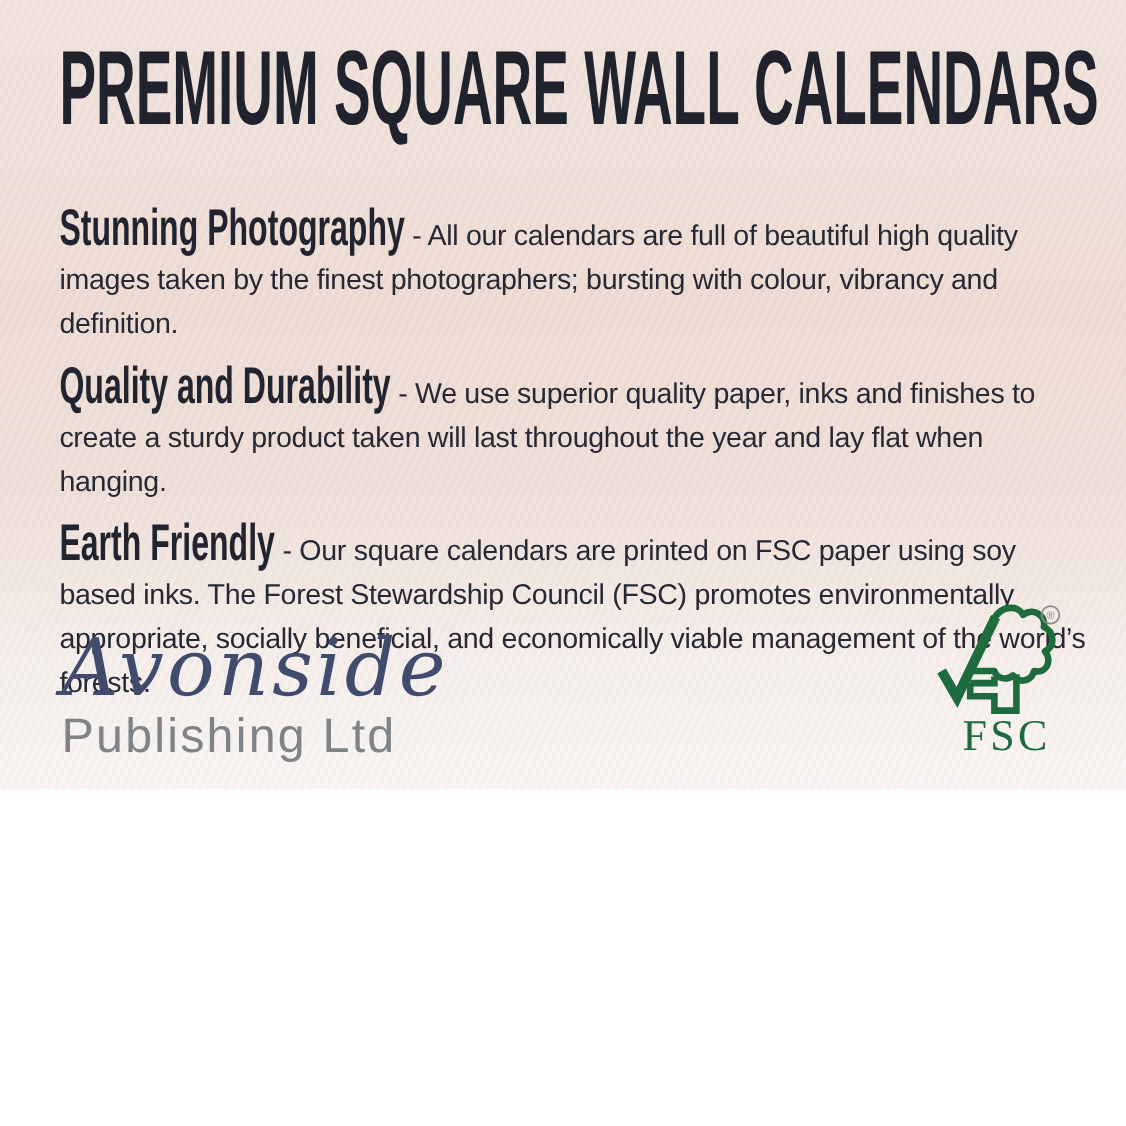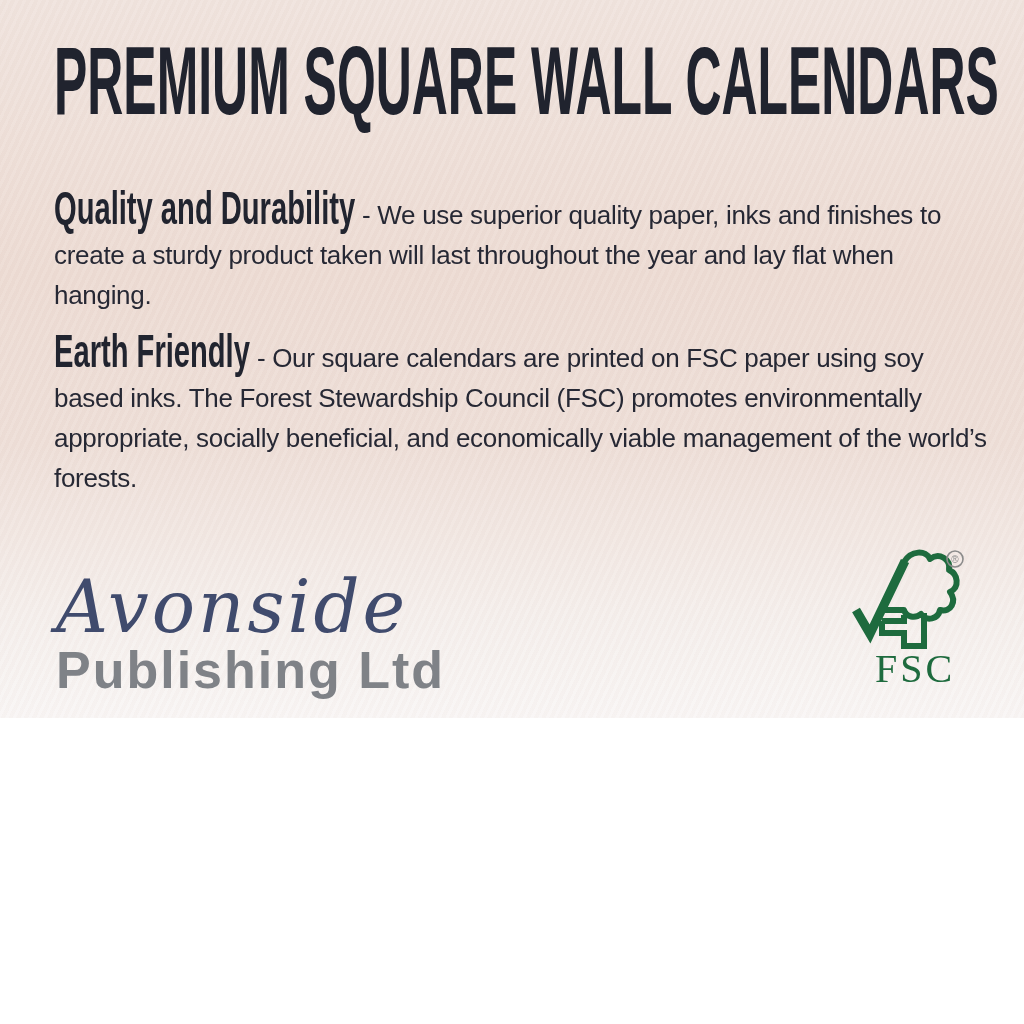--- a/index.html
+++ b/index.html
@@ -57,36 +57,37 @@
   }
   .publisher-name {
     font-family: "DejaVu Serif", serif;
     font-style: italic;
     font-size: 72px;
     line-height: 74px;
     letter-spacing: 3px;
     color: #404b6d;
   }
   .publisher-subtitle {
-    font-size: 52px;
+    font-size: 44px;
     line-height: 52px;
     letter-spacing: 2px;
     color: #7f8287;
-    font-weight: bold;
+    font-weight: normal;
   }
   .fsc-logo { width: 152px; height: 150px; }
 </style>
 </head>
 <body>
 
 <div class="poster">
   <div class="content">
 
     <h1 class="title"><span class="squeeze" style="transform: scaleX(0.52); transform-origin: left bottom; margin-right: -872.16px;">PREMIUM SQUARE WALL CALENDARS</span></h1>
 
+    <p class="section"><span class="heading squeeze" style="transform: scaleX(0.62); transform-origin: left bottom; margin-right: -192.66px;">Stunning Photography</span> <span>- All our calendars are full of beautiful high quality images taken by the finest photographers; bursting with colour, vibrancy and definition.</span></p>
 
 
     <p class="section"><span class="heading squeeze" style="transform: scaleX(0.62); transform-origin: left bottom; margin-right: -184.68px;">Quality and Durability</span> <span>- We use superior quality paper, inks and finishes to create a sturdy product taken will last throughout the year and lay flat when hanging.</span></p>
 
 
     <p class="section"><span class="heading squeeze" style="transform: scaleX(0.62); transform-origin: left bottom; margin-right: -120.08px;">Earth Friendly</span> <span>- Our square calendars are printed on FSC paper using soy based inks. The Forest Stewardship Council (FSC) promotes environmentally appropriate, socially beneficial, and economically viable management of the world’s forests.</span></p>
 
   </div>
 
   <div class="footer">

